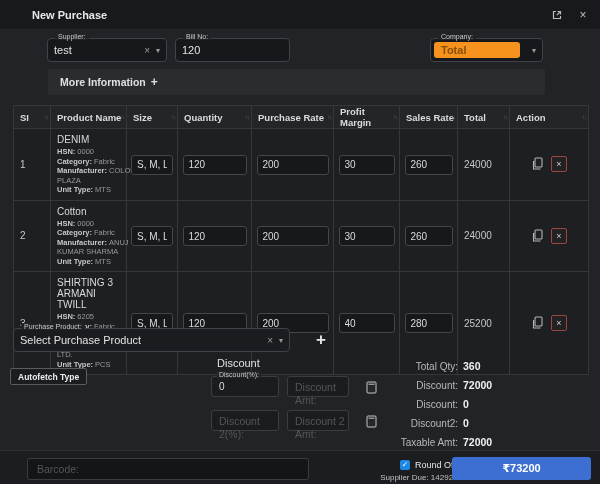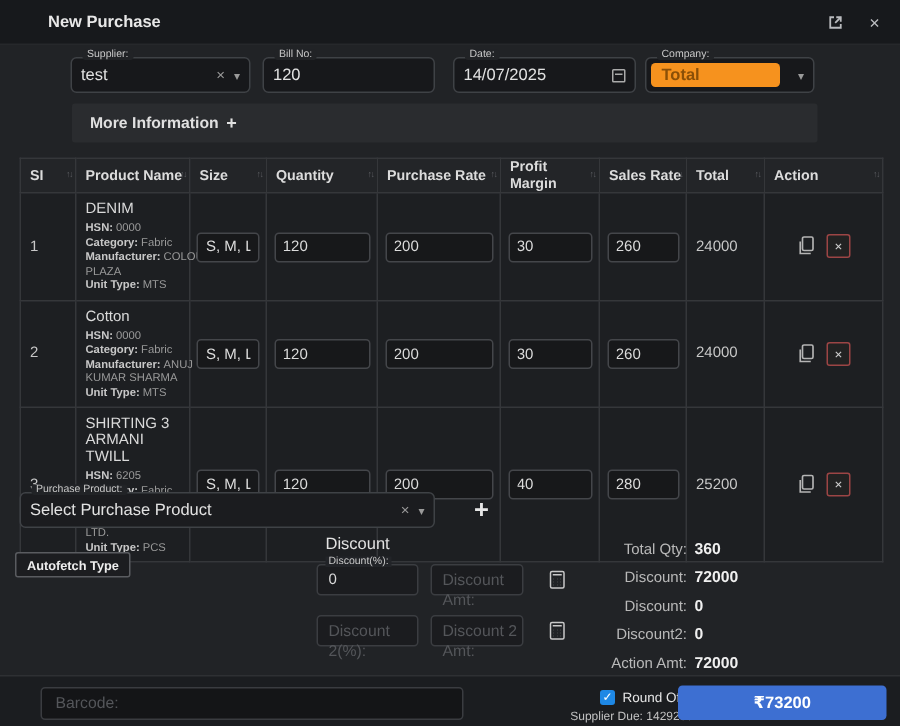--- a/index.html
+++ b/index.html
@@ -156,25 +156,20 @@
 
   <div class="ofield" style="left:47px; top:38px; width:120px;justify-content:center;">
     <span class="legend">Supplier:</span>
     <span>test</span>
     <span class="fx">×</span>
     <span class="fcar">▾</span>
   </div>
   <div class="ofield" style="left:175px; top:38px; width:115px;">
     <span class="legend">Bill No:</span>
     <span>120</span>
-  </div>
-  <div class="ofield" style="left:302px; top:38px; width:122px;">
-    <span class="legend">Date:</span>
-    <span>14/07/2025</span>
-    <span class="cal-box"></span>
   </div>
   <div class="ofield" style="left:430px; top:38px; width:113px;">
     <span class="legend">Company:</span>
     <span class="company-pill">Total</span>
     <span class="fcar" style="margin-left:auto;">▾</span>
   </div>
 
   <div class="moreinfo">
     <span>More Information</span>
     <span class="plus">+</span>
@@ -341,21 +336,21 @@
       </div>
     <div class="sum-row">
         <span>Discount:</span>
         <b>0</b>
       </div>
     <div class="sum-row">
         <span>Discount2:</span>
         <b>0</b>
       </div>
     <div class="sum-row">
-        <span>Action Amt:</span>
+        <span>Taxable Amt:</span>
         <b>72000</b>
       </div>
   </div>
 
   <div class="footer">
     <input class="barcode" placeholder="Barcode:" style="">
     <div class="roundoff">
       <span class="cbx">✓</span>
       <span class="ro-label">Round Off</span>
     </div>

